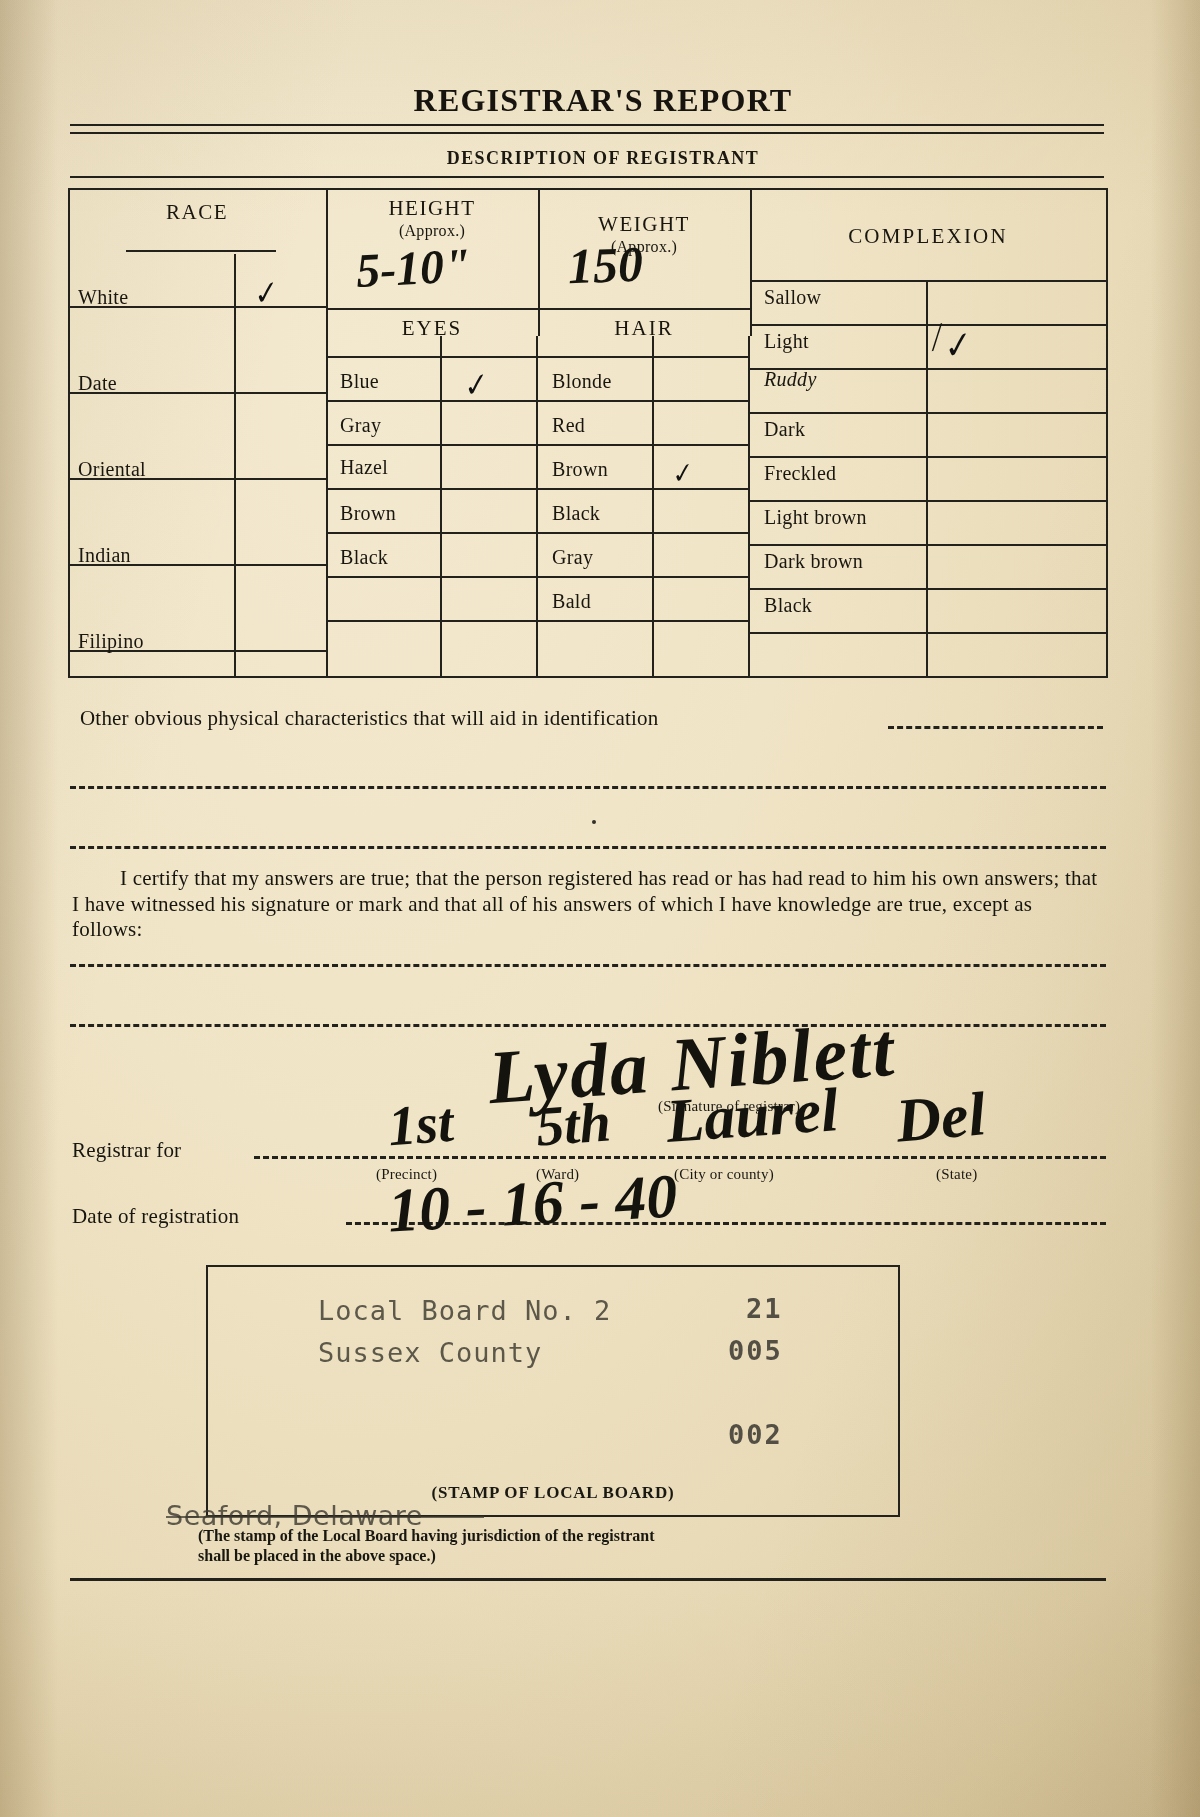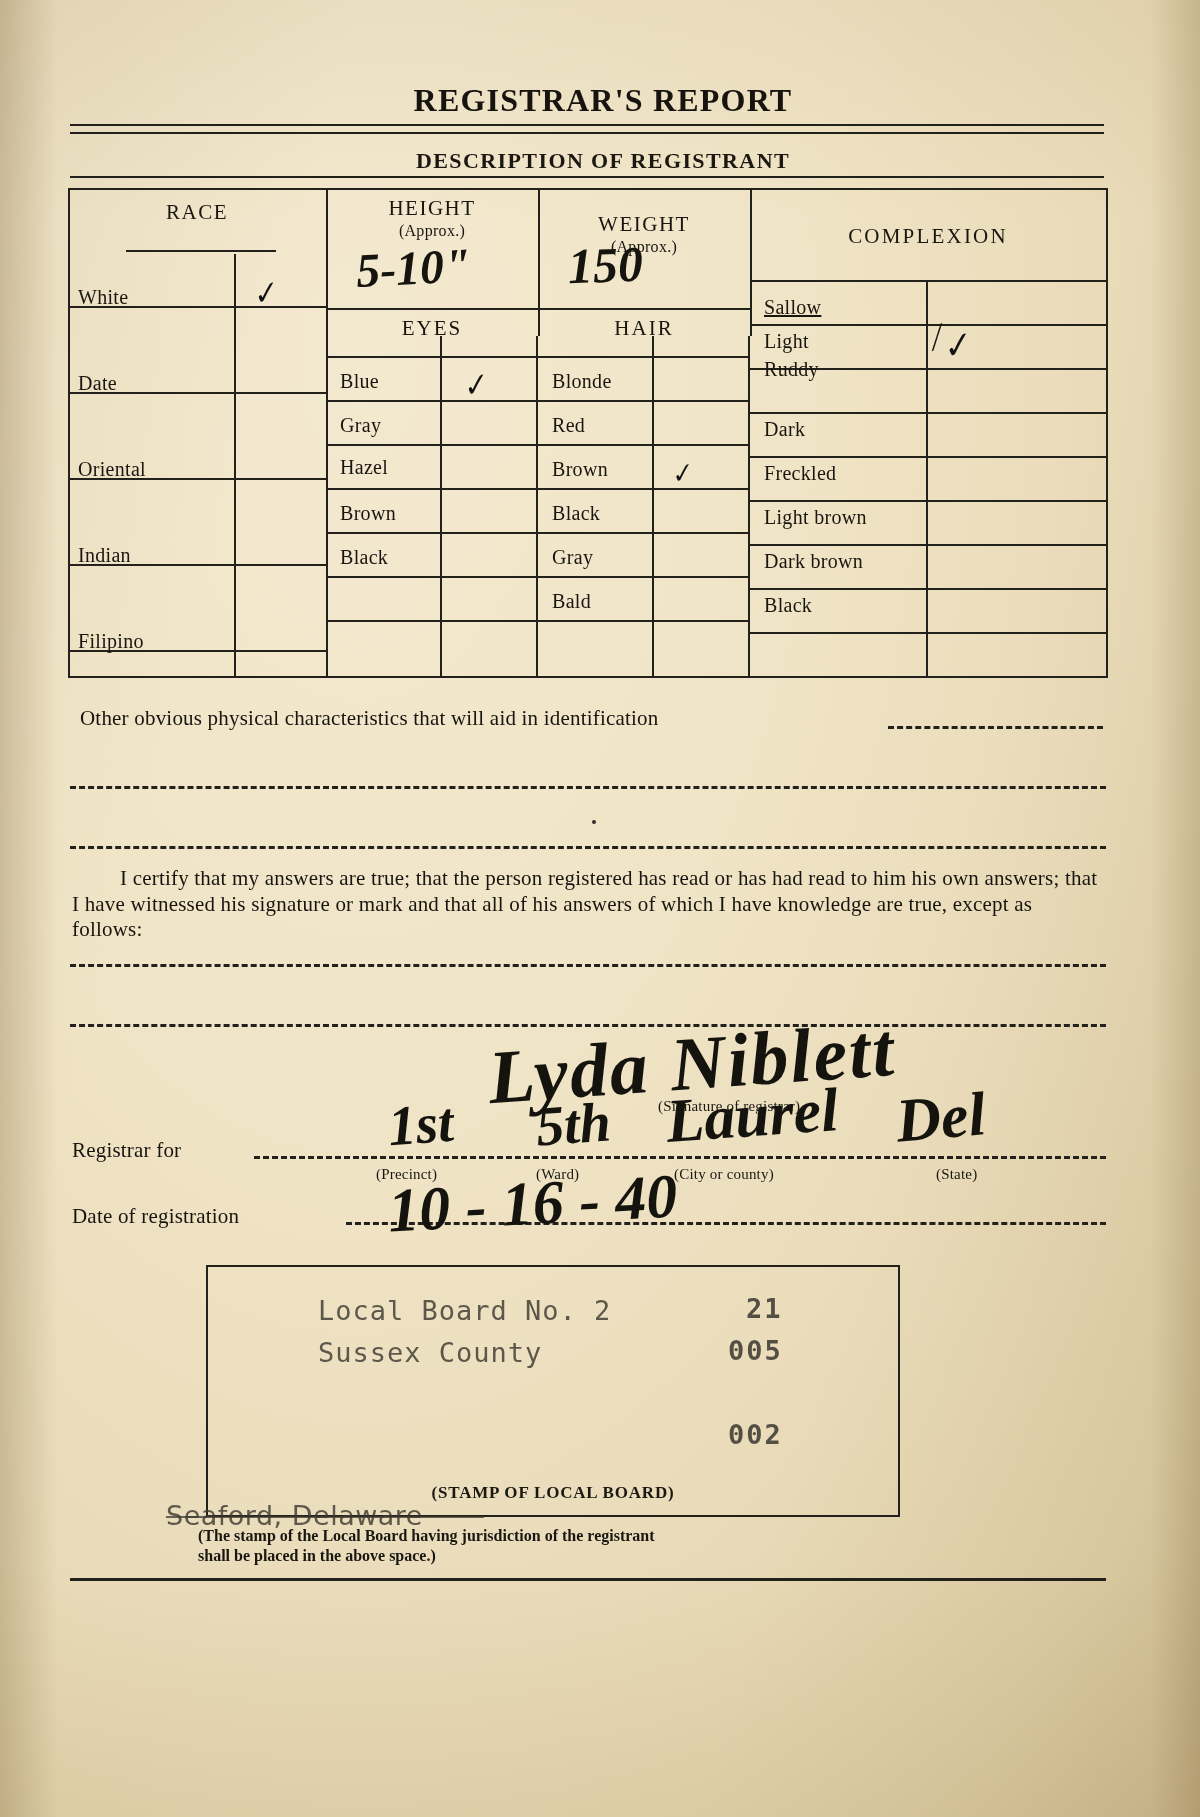--- a/index.html
+++ b/index.html
@@ -50,21 +50,21 @@
   .rule-double {
     position: absolute; left: 12px; width: 1034px; height: 6px;
     border-top: 2.5px solid #22201a;
     border-bottom: 2px solid #22201a;
   }
   .rule-single {
     position: absolute; background: #22201a;
   }
   .subtitle {
     position: absolute; left: 0; top: 128px; width: 1090px;
-    text-align: center; font-size: 22px; font-weight: bold; letter-spacing: 1.4px;
+    text-align: center; font-size: 18px; font-weight: bold; letter-spacing: 1.4px;
     color: #1b1812;
   }
 
   
   .tbl {
     position: absolute; left: 10px; top: 168px;
     width: 1040px; height: 490px;
   }
   .tbl .ln { position: absolute; background: #23211b; }
   .hline { height: 2px; }
@@ -250,23 +250,23 @@
       <div class="lbl" style="left:272px; top:314px;">Brown</div>
       <div class="lbl" style="left:272px; top:358px;">Black</div>
 
       <div class="lbl" style="left:484px; top:182px;">Blonde</div>
       <div class="lbl" style="left:484px; top:226px;">Red</div>
       <div class="lbl" style="left:484px; top:270px;">Brown</div>
       <div class="lbl" style="left:484px; top:314px;">Black</div>
       <div class="lbl" style="left:484px; top:358px;">Gray</div>
       <div class="lbl" style="left:484px; top:402px;">Bald</div>
 
-      <div class="lbl" style="left:696px; top:108px;text-decoration:underline;">Sallow</div>
+      <div class="lbl" style="left:696px; top:98px;">Sallow</div>
       <div class="lbl" style="left:696px; top:142px;">Light</div>
-      <div class="lbl" style="left:696px; top:170px;">Ruddy</div>
+      <div class="lbl" style="left:696px; top:180px;font-style:italic;">Ruddy</div>
       <div class="lbl" style="left:696px; top:230px;">Dark</div>
       <div class="lbl" style="left:696px; top:274px;">Freckled</div>
       <div class="lbl" style="left:696px; top:318px;">Light brown</div>
       <div class="lbl" style="left:696px; top:362px;">Dark brown</div>
       <div class="lbl" style="left:696px; top:406px;">Black</div>
 
       <div class="check" style="left:186px; top:90px;">✓</div>
       <div class="check" style="left:396px; top:182px;">✓</div>
       <div class="check" style="left:604px; top:272px; font-size:26px;">✓</div>
       <div class="check" style="left:876px; top:140px; font-size:34px;">✓</div>

